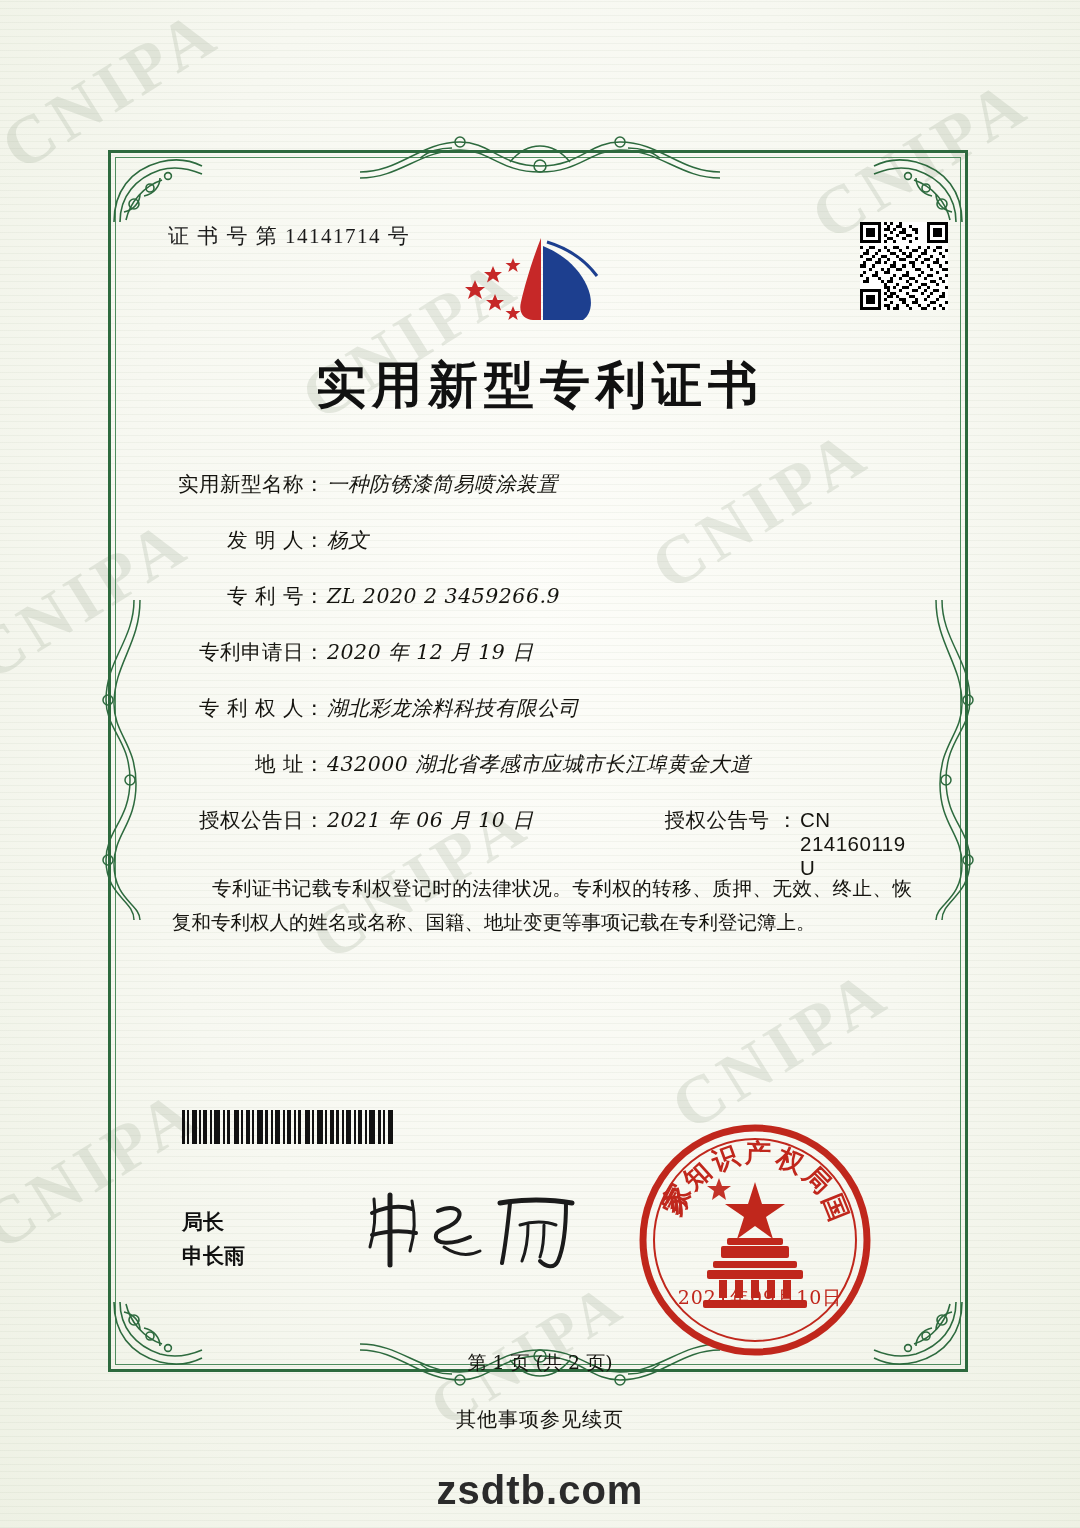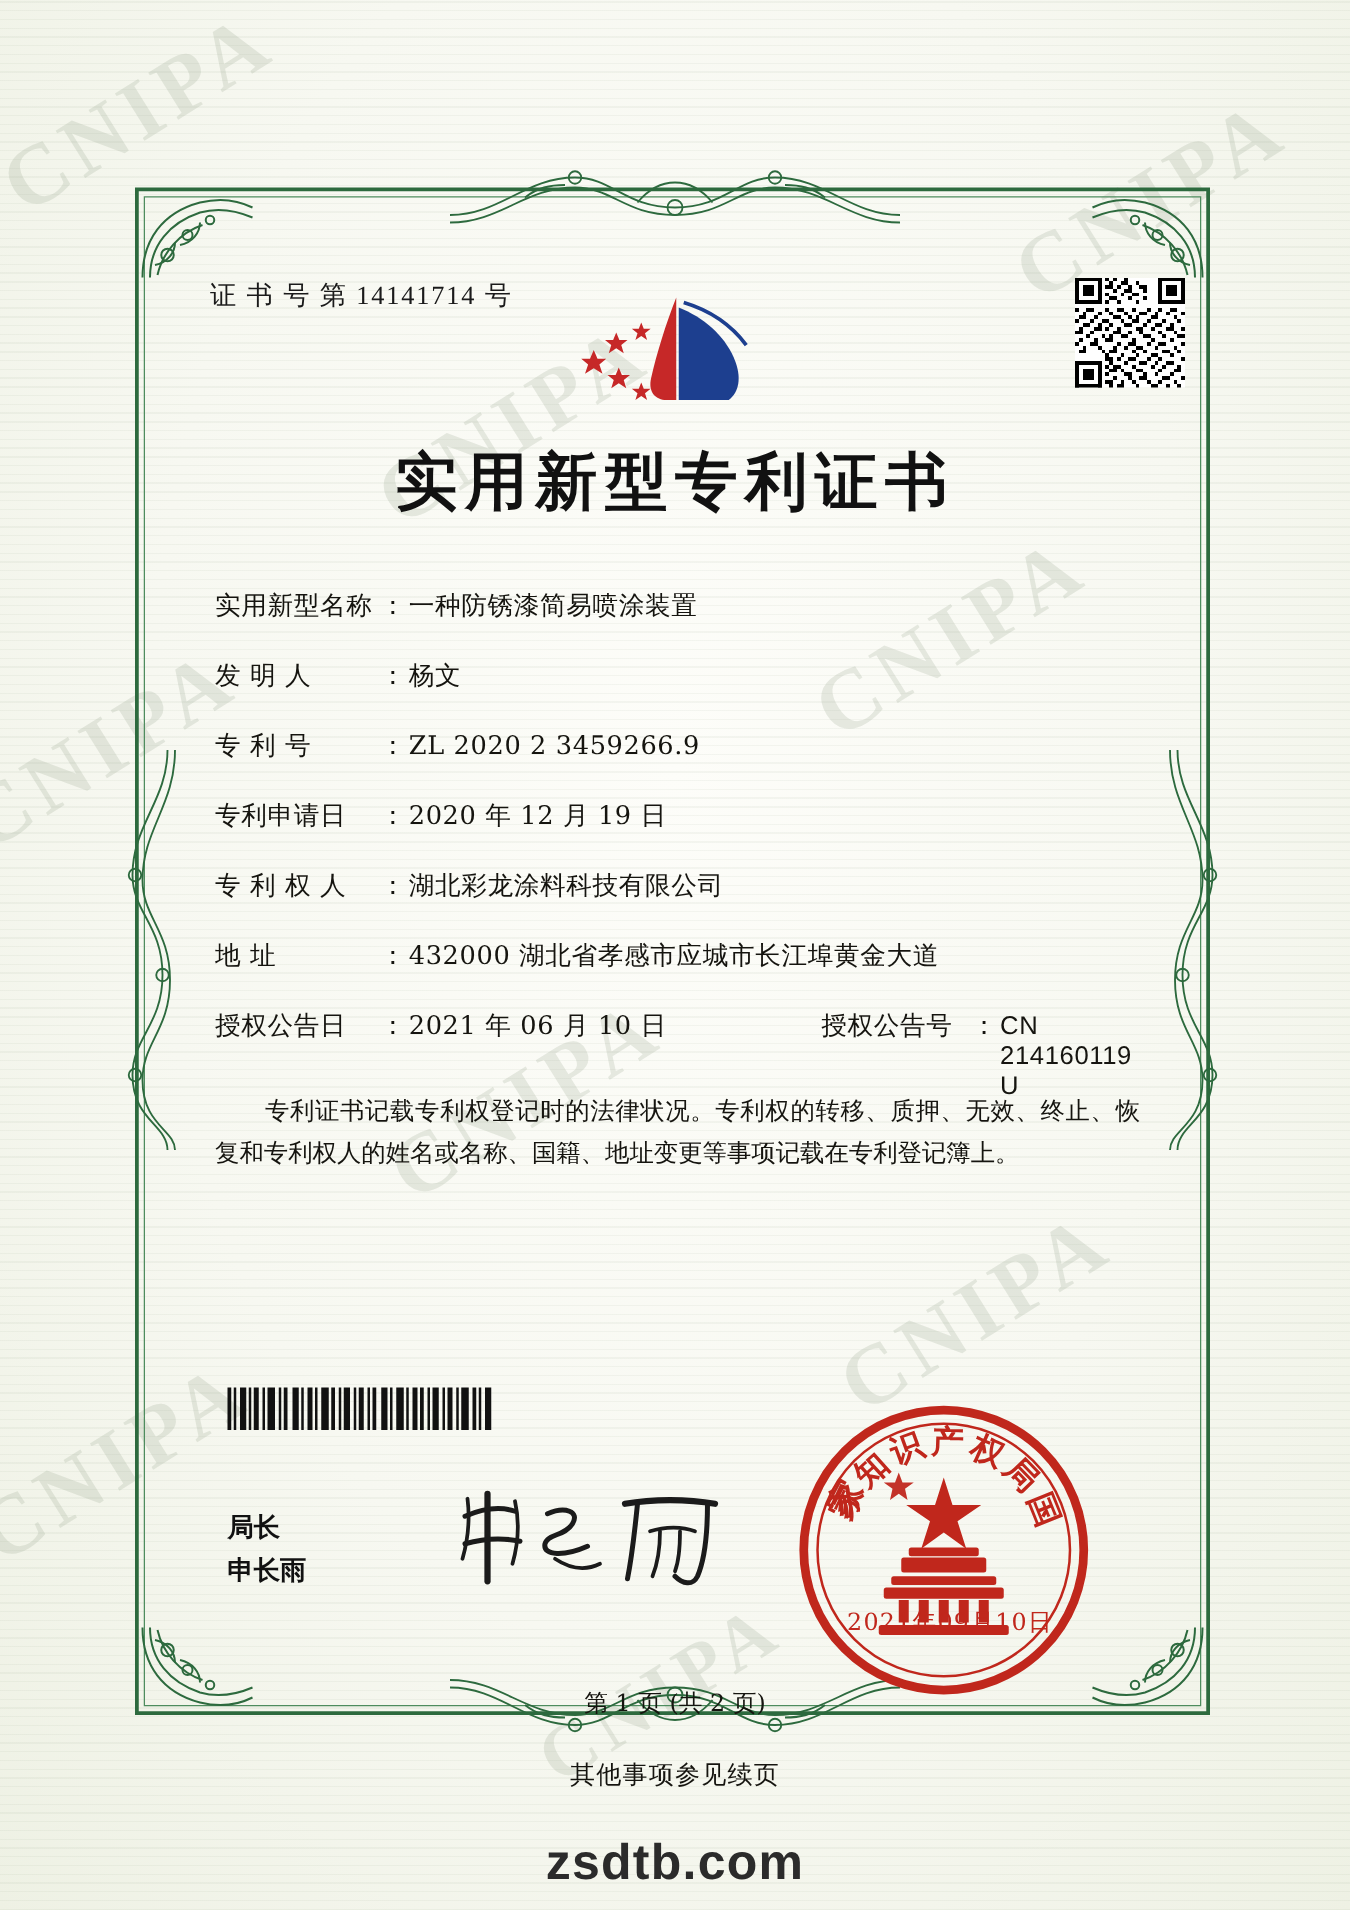--- a/index.html
+++ b/index.html
@@ -135,32 +135,34 @@
     align-items: baseline;
     margin-bottom: 28px;
     font-size: 20.5px;
     color: #15140f;
     letter-spacing: 0.5px;
   }
   .field-label {
     width: 132px;
     flex: 0 0 132px;
     display: flex;
-    justify-content: flex-start;
+    justify-content: flex-end;
     font-family: "DejaVu Serif", serif;
   }
   .field-sep { margin: 0 2px 0 0; }
   .field-value {
     flex: 1;
     font-family: "DejaVu Serif", serif;
+    font-style: italic;
   }
   .field-row.dual .field-value { flex: 0 0 330px; }
   .field-label2 {
     flex: 0 0 120px;
     font-family: "DejaVu Serif", serif;
+    text-align: center;
   }
   .field-value2 {
     flex: 1;
     font-family: Liberation Sans, sans-serif;
   }
 
   
   #paragraphs {
     position: absolute;
     left: 172px; top: 872px;

